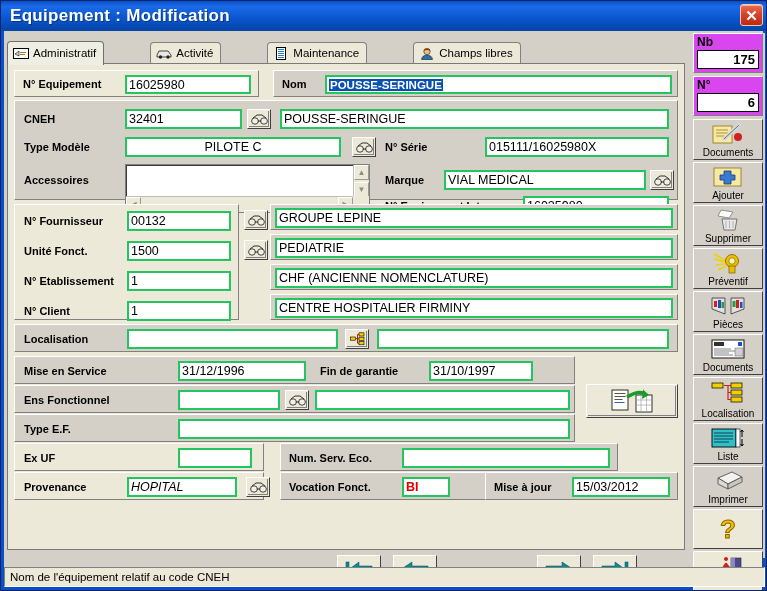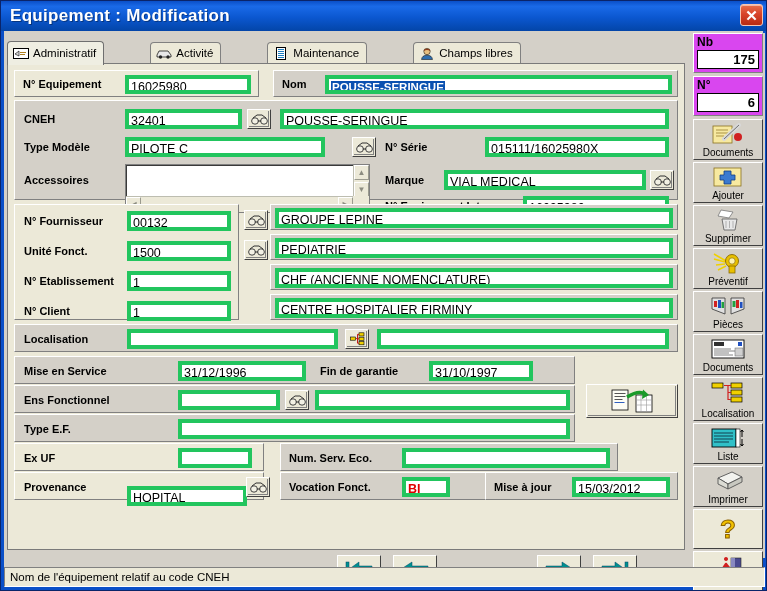--- a/index.html
+++ b/index.html
@@ -78,21 +78,21 @@
   .grp.light { background: #ece9d8; }
 
   .lbl {
     position: absolute; font-size: 11.5px; color: #000;
     white-space: nowrap; line-height: 14px;
   }
   .lbl.b { font-weight: bold; font-size: 11px; }
 
   .fld {
     position: absolute; background: #ffffff;
-    border: 4px solid #22c55e;
+    border: 2px solid #22c55e;
     font-size: 12.5px; color: #000;
     padding: 0 2px; line-height: 17px; overflow: hidden; white-space: nowrap;
     cursor: text;
   }
   .fld.sel {
     color: #ffffff; background: #ffffff;
   }
   .fld.sel span.hl { background: #0a50b0; color: #fff; padding: 0 1px; font-weight: bold; font-size: 11.5px;}
   .fld.red { color: #e00000; font-weight: bold; }
 
@@ -252,21 +252,21 @@
           <svg width="17" height="12" viewBox="0 0 17 12">
             <ellipse cx="4" cy="8" rx="3.4" ry="3.2" fill="#f2f0e4" stroke="#303030" stroke-width=".9"></ellipse>
             <ellipse cx="13" cy="8" rx="3.4" ry="3.2" fill="#f2f0e4" stroke="#303030" stroke-width=".9"></ellipse>
             <path d="M2 5 L6 2 L11 2 L15 5" fill="none" stroke="#303030" stroke-width="1"></path>
             <path d="M6.8 8 L10.2 8" stroke="#303030" stroke-width="1"></path>
           </svg>
         </div>
         <div class="fld" style="left:265px; top:8px; width:389px; height:20px;">POUSSE-SERINGUE</div>
 
         <div class="lbl b" style="left:9px; top:39px;">Type Modèle</div>
-        <div class="fld" style="left:110px; top:36px; width:200px; height:20px;">PILOTE C</div>
+        <div class="fld" style="left:110px; top:36px; width:216px; height:20px;text-align:center;">PILOTE C</div>
         <div class="lookup" style="left:337px; top:36px;">
           <svg width="17" height="12" viewBox="0 0 17 12">
             <ellipse cx="4" cy="8" rx="3.4" ry="3.2" fill="#f2f0e4" stroke="#303030" stroke-width=".9"></ellipse>
             <ellipse cx="13" cy="8" rx="3.4" ry="3.2" fill="#f2f0e4" stroke="#303030" stroke-width=".9"></ellipse>
             <path d="M2 5 L6 2 L11 2 L15 5" fill="none" stroke="#303030" stroke-width="1"></path>
             <path d="M6.8 8 L10.2 8" stroke="#303030" stroke-width="1"></path>
           </svg>
         </div>
 
         <div class="lbl b" style="left:370px; top:39px;">N° Série</div>
@@ -403,21 +403,21 @@
         <div class="lbl b" style="left:9px; top:7px;">Ex UF</div>
         <div class="fld" style="left:163px; top:4px; width:74px; height:20px;"></div>
       </div>
       <div class="grp" style="left:272px; top:379px; width:338px; height:28px;">
         <div class="lbl b" style="left:8px; top:7px;">Num. Serv. Eco.</div>
         <div class="fld" style="left:121px; top:4px; width:208px; height:20px;"></div>
       </div>
 
       <div class="grp light" style="left:6px; top:408px; width:250px; height:28px;">
         <div class="lbl b" style="left:9px; top:7px;">Provenance</div>
-        <div class="fld" style="left:112px; top:13px; width:120px; height:20px;">HOPITAL</div>
+        <div class="fld" style="left:112px; top:4px; width:110px; height:20px;font-style:italic;">HOPITAL</div>
         <div class="lookup" style="left:231px; top:4px;">
           <svg width="17" height="12" viewBox="0 0 17 12">
             <ellipse cx="4" cy="8" rx="3.4" ry="3.2" fill="#f2f0e4" stroke="#303030" stroke-width=".9"></ellipse>
             <ellipse cx="13" cy="8" rx="3.4" ry="3.2" fill="#f2f0e4" stroke="#303030" stroke-width=".9"></ellipse>
             <path d="M2 5 L6 2 L11 2 L15 5" fill="none" stroke="#303030" stroke-width="1"></path>
             <path d="M6.8 8 L10.2 8" stroke="#303030" stroke-width="1"></path>
           </svg>
         </div>
       </div>
       <div class="grp" style="left:272px; top:408px; width:232px; height:28px;">

